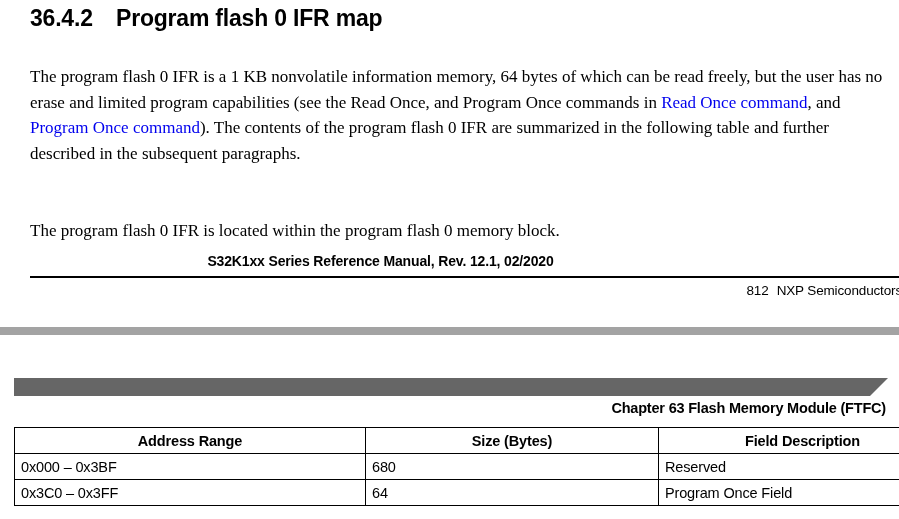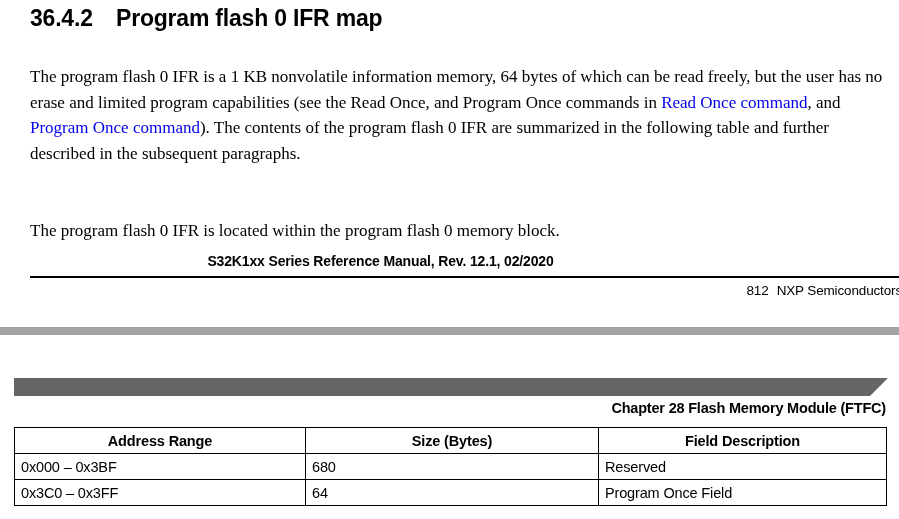--- a/index.html
+++ b/index.html
@@ -161,21 +161,21 @@
     font-weight: bold;
     text-align: center;
     vertical-align: middle;
   }
   .ifr-table td {
     font-weight: normal;
     text-align: left;
     vertical-align: middle;
     padding-left: 6px;
   }
-  .col-addr { width: 291px; }
+  .col-addr { width: 351px; }
   .col-size { width: 293px; }
   .col-desc { width: 288px; }
 </style>
 </head>
 <body>
 
 <div class="page-upper">
 
   <div class="section-heading">
     <span class="heading-num">36.4.2</span><span>Program flash 0 IFR map</span>
@@ -197,21 +197,21 @@
 </div>
 
 <div class="page-gap-band"></div>
 
 <div class="page-lower">
 
   <div class="chapter-bar-wrap">
     <div class="chapter-bar"></div>
   </div>
 
-  <div class="chapter-title">Chapter 28 Flash Memory Module (FTFC)</div>
+  <div class="chapter-title">Chapter 63 Flash Memory Module (FTFC)</div>
 
   <table class="ifr-table">
     <thead>
       <tr>
         <th class="col-addr">Address Range</th>
         <th class="col-size">Size (Bytes)</th>
         <th class="col-desc">Field Description</th>
       </tr>
     </thead>
     <tbody>

